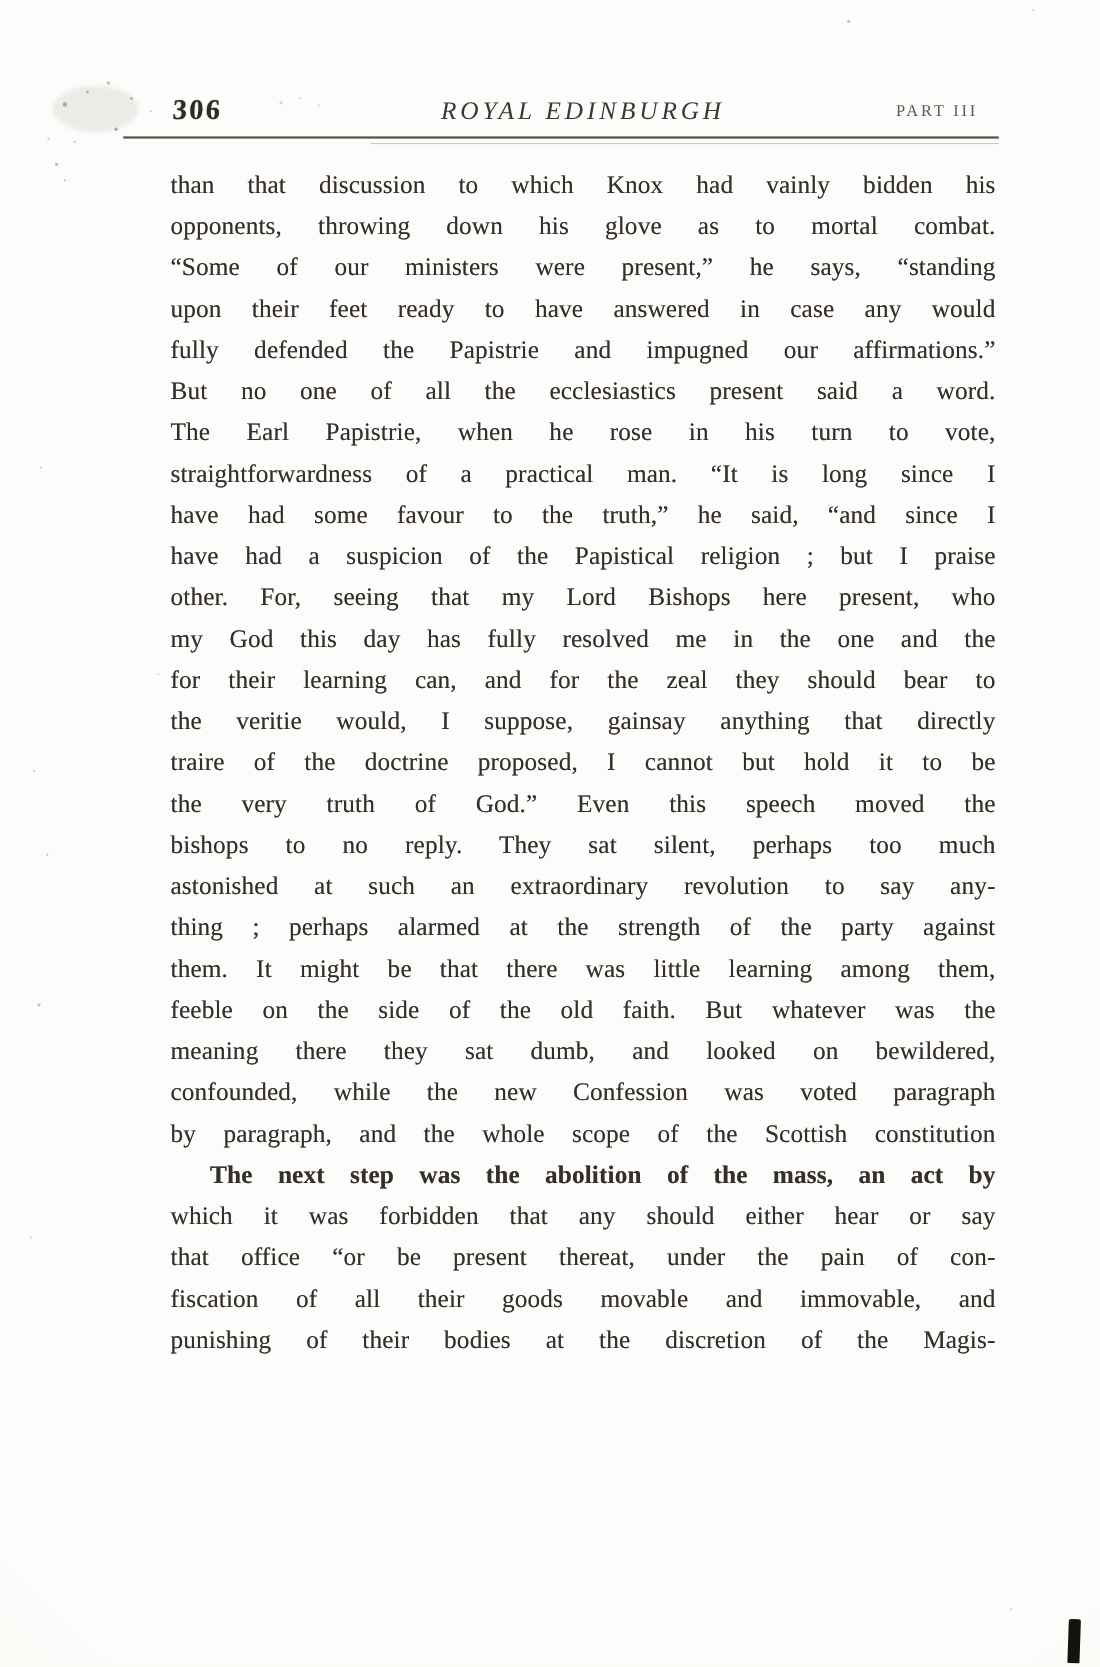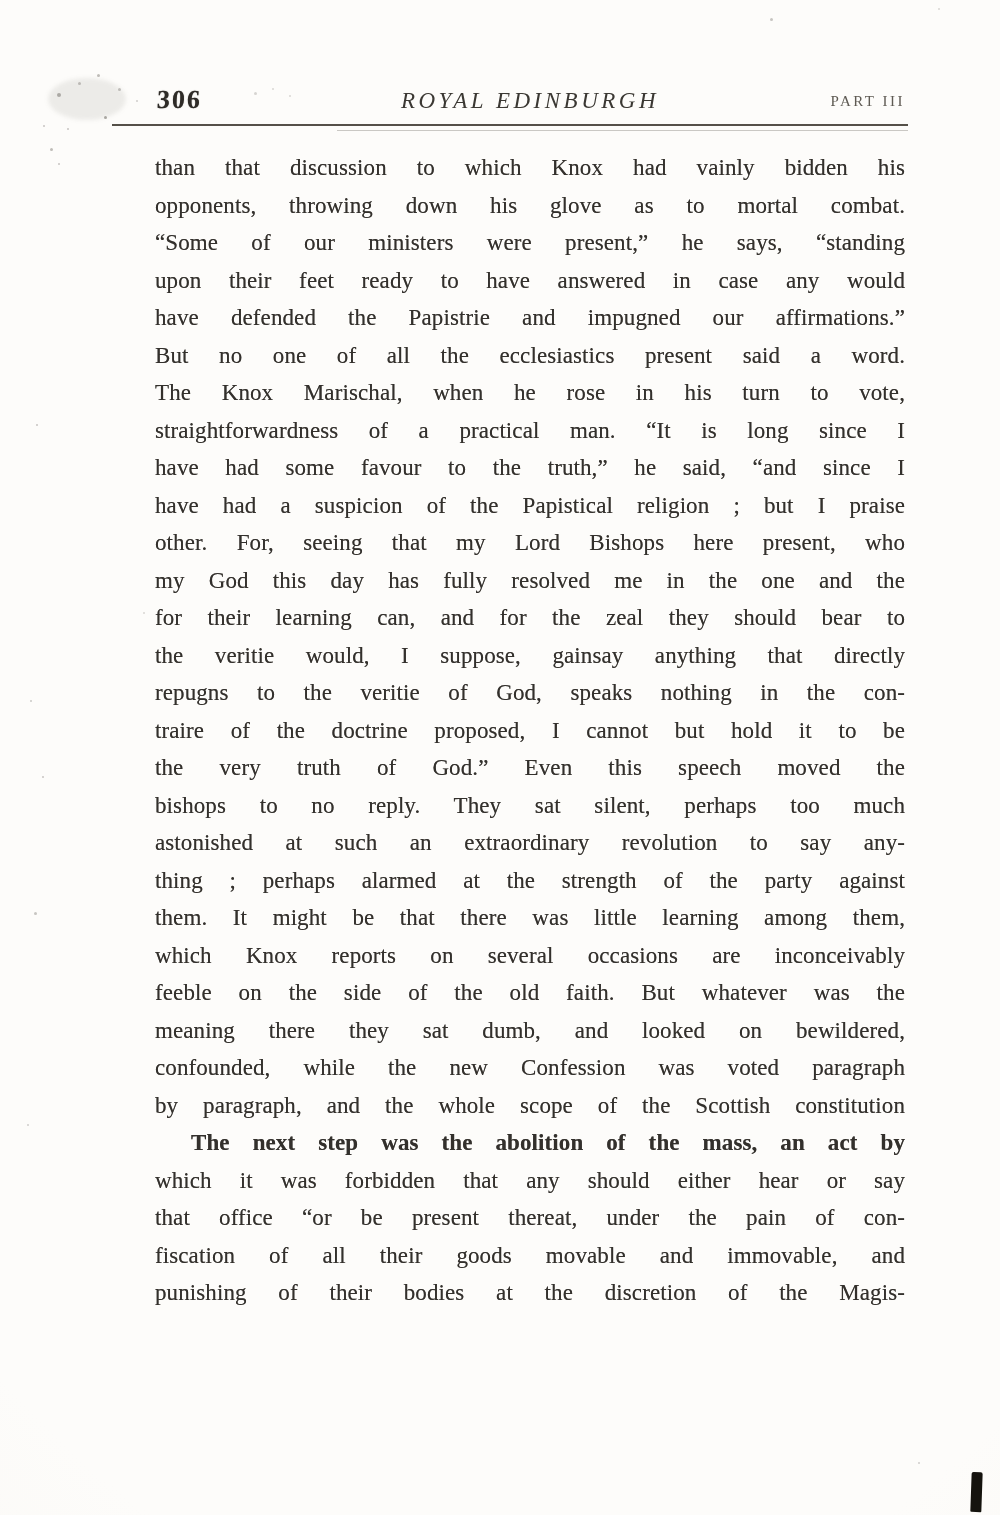--- a/index.html
+++ b/index.html
@@ -29,21 +29,21 @@
     transform: skewX(-3deg);
     text-shadow: 0 0 1px rgba(46,43,39,0.55);
   }
   .running-title {
     position: absolute; left: 50%; top: 4px;
     transform: translateX(-50%);
     font-style: italic; font-size: 23px; letter-spacing: 3.5px;
     white-space: nowrap; color: #3b3833;
   }
   .part-label {
-    position: absolute; right: 0; top: 9px;
+    position: absolute; right: 16px; top: 9px;
     font-size: 15px; letter-spacing: 2.5px; color: #5e5a53;
   }
   .header-rule {
     position: absolute; left: 112px; width: 796px; top: 124px; height: 2px;
     background: #555049;
   }
   .header-rule::after {
     content: ""; position: absolute; left: 225px; right: 0; top: 6px; height: 1px;
     background: rgba(85, 80, 73, 0.30);
   }
@@ -82,38 +82,36 @@
 
   <div class="header-rule"></div>
 
   <div class="page-body">
 
     <div class="para">
       <div class="line">than that discussion to which Knox had vainly bidden his</div>
       <div class="line">opponents, throwing down his glove as to mortal combat.</div>
       <div class="line">“Some of our ministers were present,” he says, “standing</div>
       <div class="line">upon their feet ready to have answered in case any would</div>
-      <div class="line">have defended the Papistrie and impugned our affirmations.”</div>
+      <div class="line">fully defended the Papistrie and impugned our affirmations.”</div>
       <div class="line">But no one of all the ecclesiastics present said a word.</div>
-      <div class="line">The Knox Marischal, when he rose in his turn to vote,</div>
+      <div class="line">The Earl Papistrie, when he rose in his turn to vote,</div>
       <div class="line">straightforwardness of a practical man. “It is long since I</div>
       <div class="line">have had some favour to the truth,” he said, “and since I</div>
       <div class="line">have had a suspicion of the Papistical religion ; but I praise</div>
       <div class="line">other. For, seeing that my Lord Bishops here present, who</div>
       <div class="line">my God this day has fully resolved me in the one and the</div>
       <div class="line">for their learning can, and for the zeal they should bear to</div>
       <div class="line">the veritie would, I suppose, gainsay anything that directly</div>
-      <div class="line">repugns to the veritie of God, speaks nothing in the con-</div>
       <div class="line">traire of the doctrine proposed, I cannot but hold it to be</div>
       <div class="line">the very truth of God.” Even this speech moved the</div>
       <div class="line">bishops to no reply. They sat silent, perhaps too much</div>
       <div class="line">astonished at such an extraordinary revolution to say any-</div>
       <div class="line">thing ; perhaps alarmed at the strength of the party against</div>
       <div class="line">them. It might be that there was little learning among them,</div>
-      <div class="line">which Knox reports on several occasions are inconceivably</div>
       <div class="line">feeble on the side of the old faith. But whatever was the</div>
       <div class="line">meaning there they sat dumb, and looked on bewildered,</div>
       <div class="line">confounded, while the new Confession was voted paragraph</div>
       <div class="line">by paragraph, and the whole scope of the Scottish constitution</div>
     </div>
 
     <div class="para">
       <div class="line indent">The next step was the abolition of the mass, an act by</div>
       <div class="line">which it was forbidden that any should either hear or say</div>
       <div class="line">that office “or be present thereat, under the pain of con-</div>

